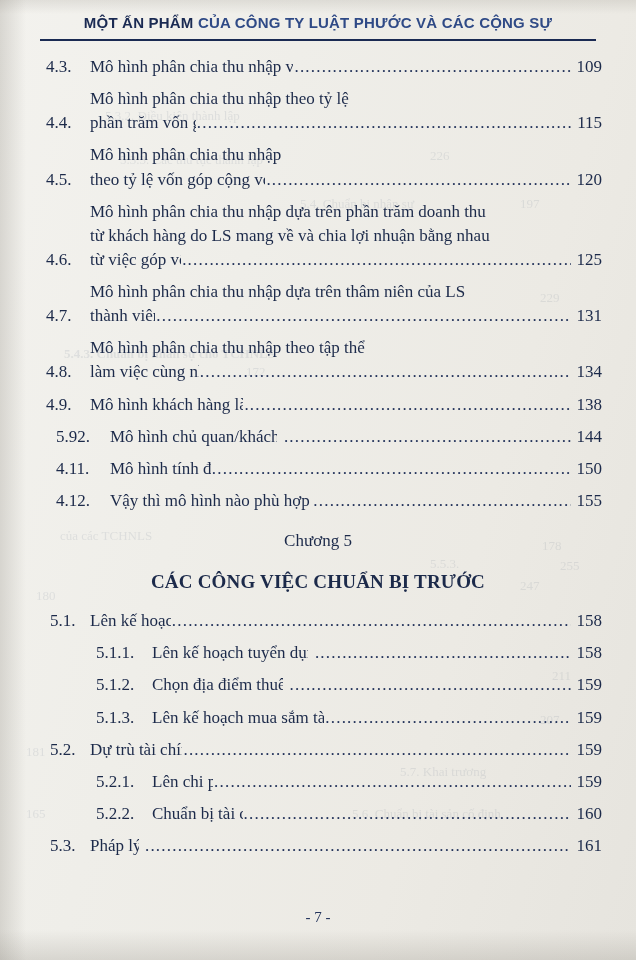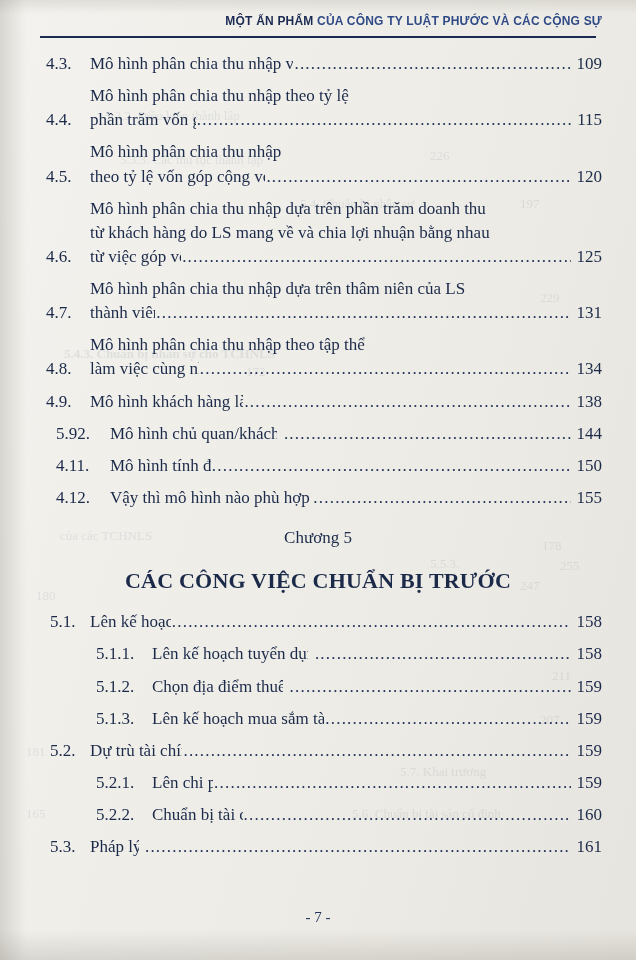--- a/index.html
+++ b/index.html
@@ -28,26 +28,26 @@
     position: absolute;
     color: rgba(60, 75, 110, 0.10);
     font-family: "Liberation Serif", serif;
     font-size: 13px;
     white-space: nowrap;
     pointer-events: none;
     user-select: none;
   }
   .header {
     position: relative;
-    text-align: right;
+    text-align: center;
     padding-top: 14px;
     padding-bottom: 6px;
     font-family: "Liberation Sans", sans-serif;
     font-weight: bold;
-    font-size: 12px;
+    font-size: 15px;
     letter-spacing: 0.2px;
     color: #1a2a52;
   }
   .header .em {
     color: #2f4a86;
   }
   .header-rule {
     position: relative;
     height: 2px;
     background: #1a2a52;
@@ -116,21 +116,21 @@
     text-align: center;
     margin-top: 18px;
     margin-bottom: 14px;
   }
   .chapter .cnum {
     font-size: 17px;
     margin-bottom: 18px;
   }
   .chapter .ctitle {
     font-weight: bold;
-    font-size: 22px;
+    font-size: 19px;
     line-height: 1.38;
     letter-spacing: 0.2px;
   }
   .footer {
     position: absolute;
     left: 0;
     right: 0;
     bottom: 34px;
     text-align: center;
     font-size: 15px;

